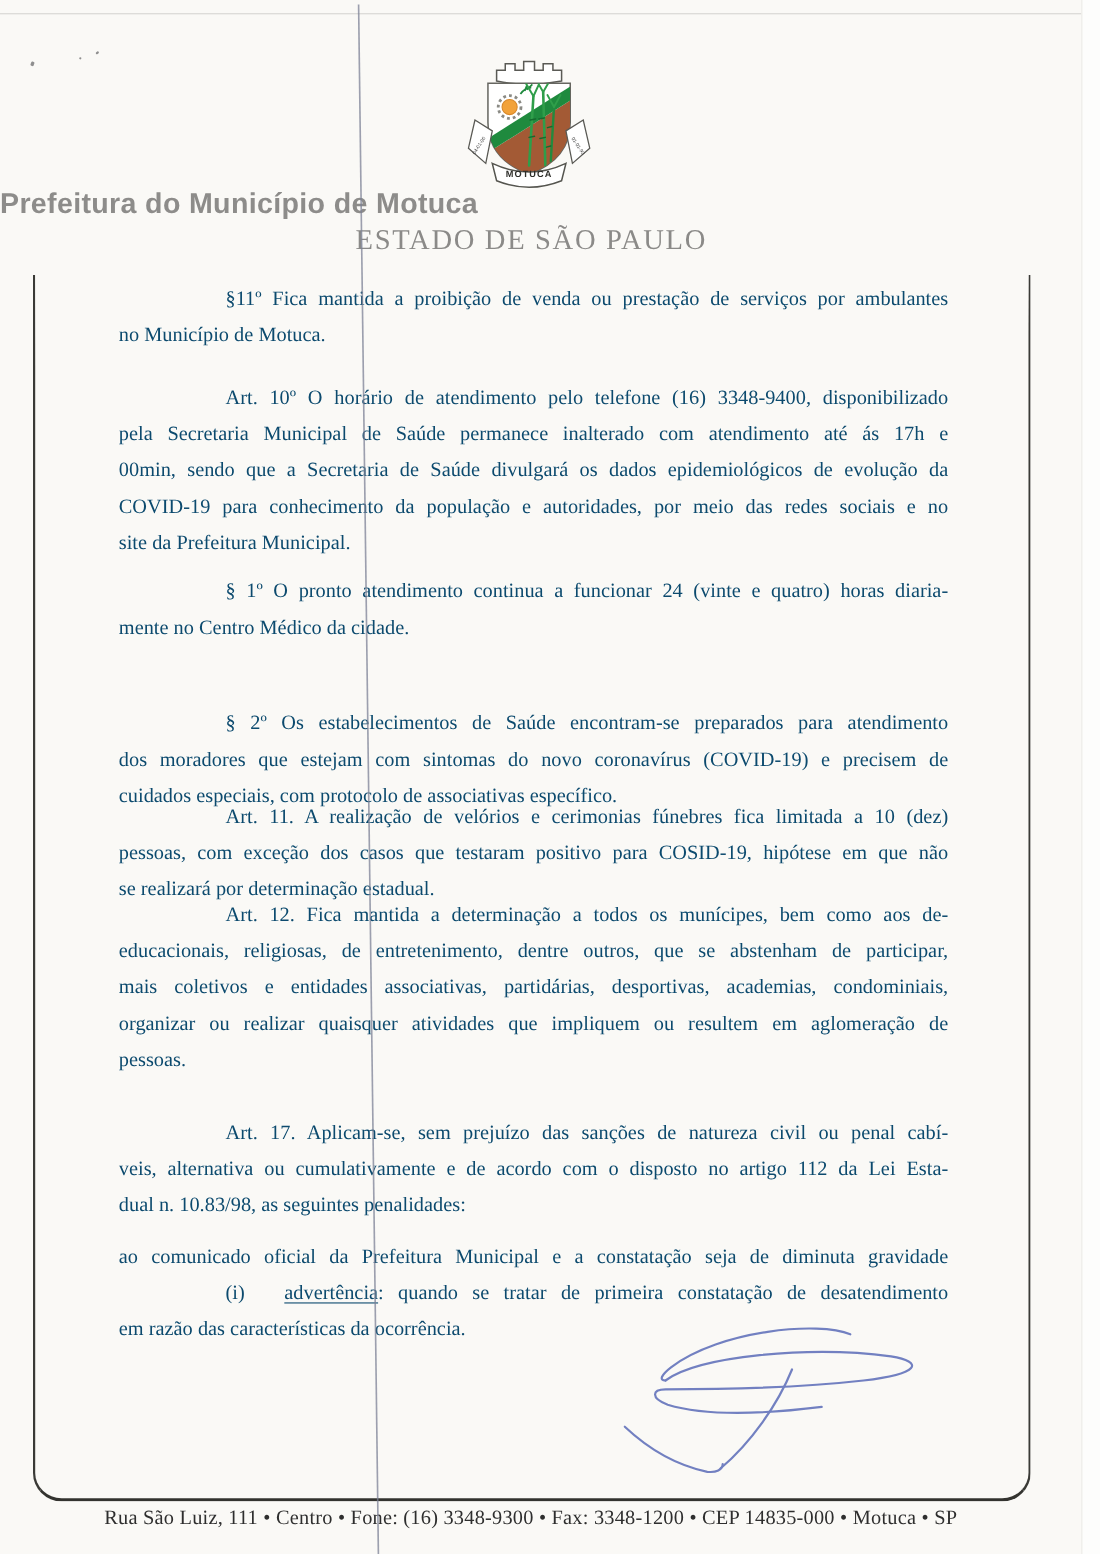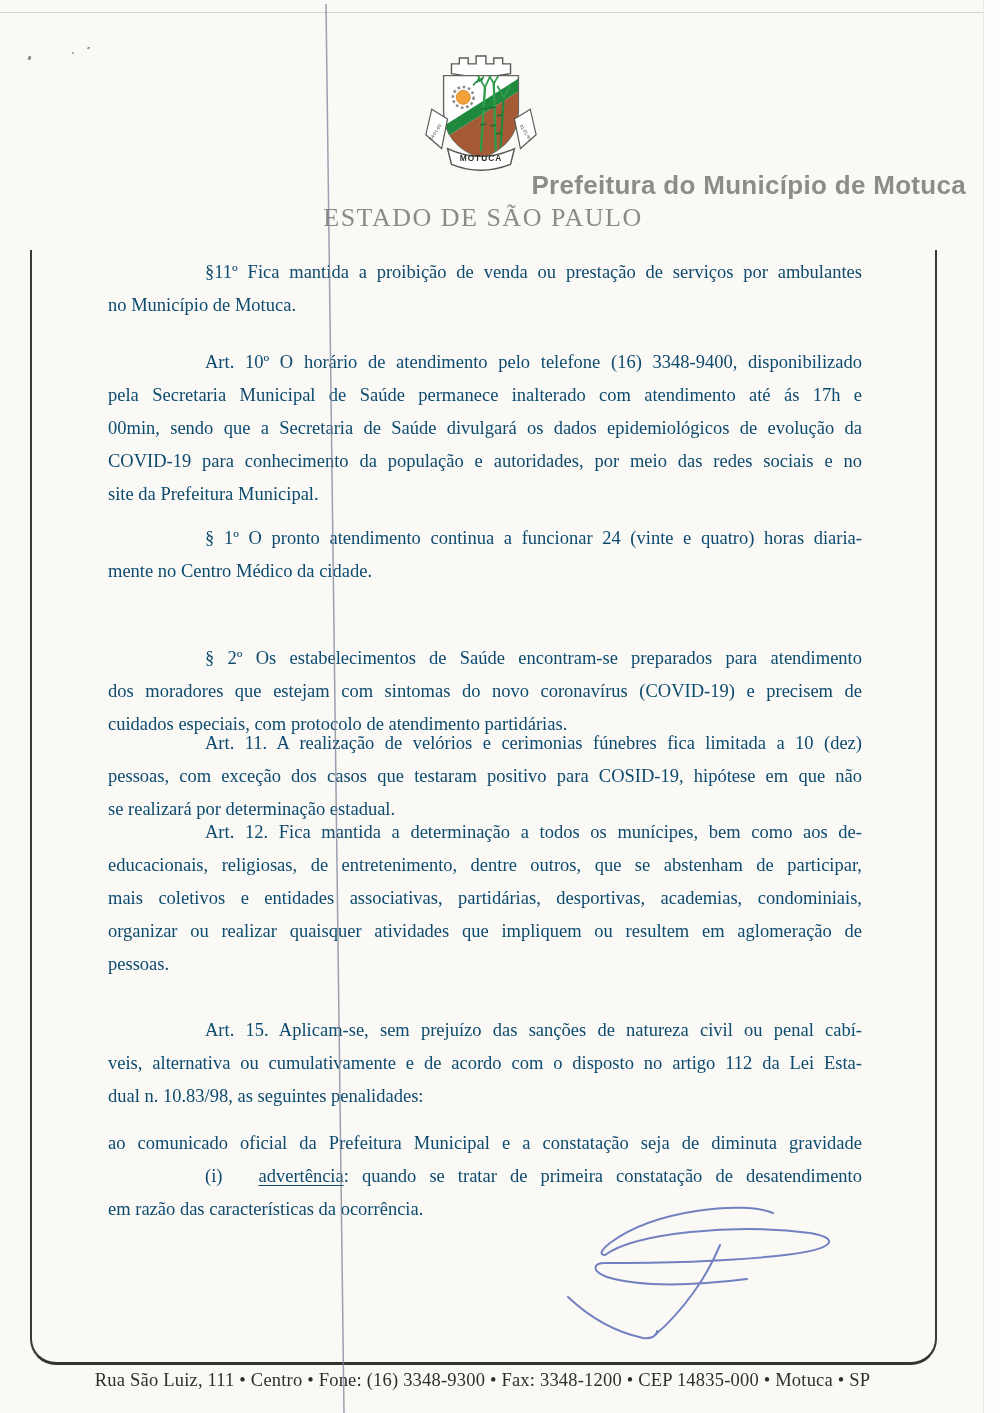--- a/index.html
+++ b/index.html
@@ -13,21 +13,21 @@
   }
   
   .top-edge{position:absolute;left:0;top:12px;width:100%;height:1px;background:#d6d5d2;}
   .right-edge{position:absolute;right:0;top:0;width:16px;height:100%;background:#fdfdfc;border-left:1px solid #eceae6;}
   .speck{position:absolute;background:#8f8f8f;border-radius:1px;}
   
   .fold{position:absolute;left:0;top:0;width:1000px;height:1413px;pointer-events:none;z-index:30;}
   
   .crest{position:absolute;left:420px;top:54px;width:122px;height:128px;z-index:2;}
   .hdr-title{
-    position:absolute;left:0;top:170px;width:966px;text-align:right;
+    position:absolute;left:0;top:170px;width:966px;text-align:left;
     font-family:"Liberation Sans", sans-serif;font-weight:bold;
     font-size:26px;color:#8d8c8a;letter-spacing:.3px;
   }
   .hdr-sub{
     position:absolute;left:0;top:203px;width:966px;text-align:center;
     font-family:"Liberation Serif", serif;
     font-size:26px;color:#8b8a88;letter-spacing:1.5px;
   }
   
   .frame{
@@ -116,39 +116,39 @@
   </div>
 
   <div class="para" style="top:522px;">
     <div class="ln j ind">§ 1º O pronto atendimento continua a funcionar 24 (vinte e quatro) horas diaria-</div>
     <div class="ln">mente no Centro Médico da cidade.</div>
   </div>
 
   <div class="para" style="top:642px;">
     <div class="ln j ind">§ 2º Os estabelecimentos de Saúde encontram-se preparados para atendimento</div>
     <div class="ln j">dos moradores que estejam com sintomas do novo coronavírus (COVID-19) e precisem de</div>
-    <div class="ln">cuidados especiais, com protocolo de atendimento partidárias.</div>
+    <div class="ln">cuidados especiais, com protocolo de associativas específico.</div>
   </div>
 
   <div class="para" style="top:727px;">
     <div class="ln j ind">Art. 11. A realização de velórios e cerimonias fúnebres fica limitada a 10 (dez)</div>
     <div class="ln j">pessoas, com exceção dos casos que testaram positivo para COSID-19, hipótese em que não</div>
     <div class="ln">se realizará por determinação estadual.</div>
   </div>
 
   <div class="para" style="top:816px;">
     <div class="ln j ind">Art. 12. Fica mantida a determinação a todos os munícipes, bem como aos de-</div>
     <div class="ln j">educacionais, religiosas, de entretenimento, dentre outros, que se abstenham de participar,</div>
     <div class="ln j">mais coletivos e entidades associativas, partidárias, desportivas, academias, condominiais,</div>
     <div class="ln j">organizar ou realizar quaisquer atividades que impliquem ou resultem em aglomeração de</div>
     <div class="ln">pessoas.</div>
   </div>
 
   <div class="para" style="top:1014px;">
-    <div class="ln j ind">Art. 15. Aplicam-se, sem prejuízo das sanções de natureza civil ou penal cabí-</div>
+    <div class="ln j ind">Art. 17. Aplicam-se, sem prejuízo das sanções de natureza civil ou penal cabí-</div>
     <div class="ln j">veis, alternativa ou cumulativamente e de acordo com o disposto no artigo 112 da Lei Esta-</div>
     <div class="ln">dual n. 10.83/98, as seguintes penalidades:</div>
   </div>
 
   <div class="para" style="top:1127px;">
     <div class="ln j">ao comunicado oficial da Prefeitura Municipal e a constatação seja de diminuta gravidade</div>
     <div class="ln j ind">
       <span>(i)</span><span class="isp"></span><span class="term">advertência</span><span>: quando se tratar de primeira constatação de desatendimento</span>
     </div>
     <div class="ln">em razão das características da ocorrência.</div>

